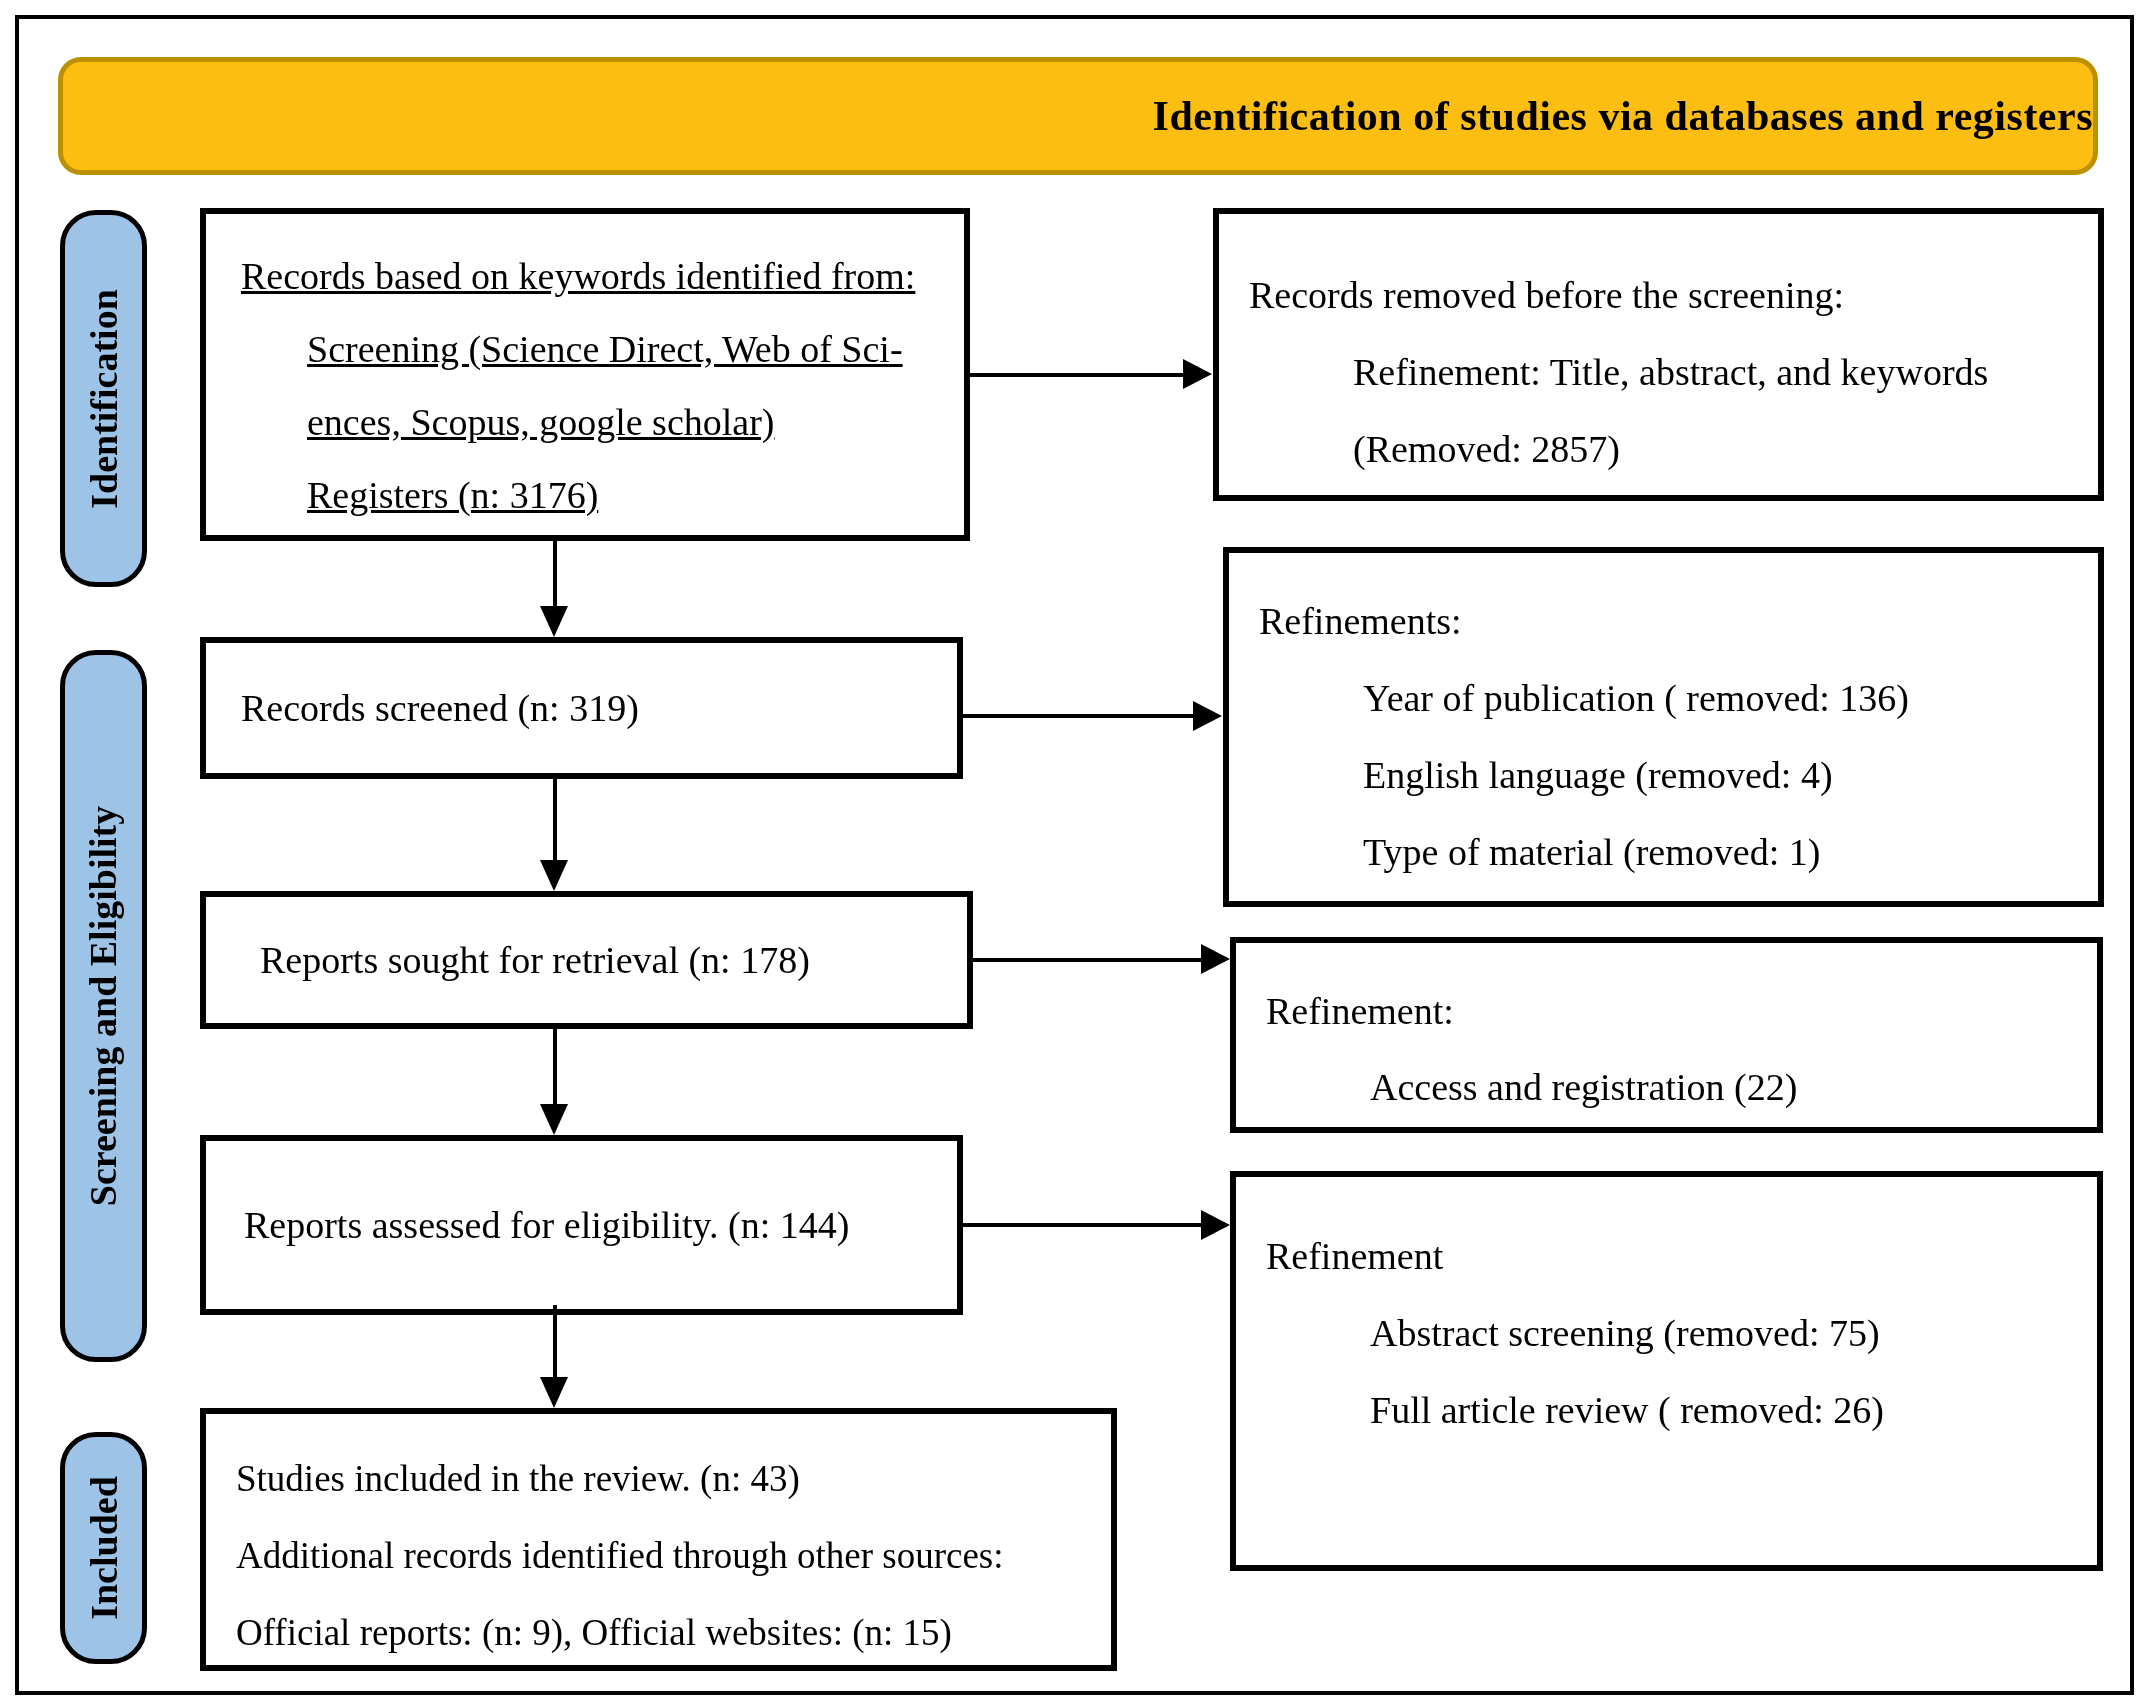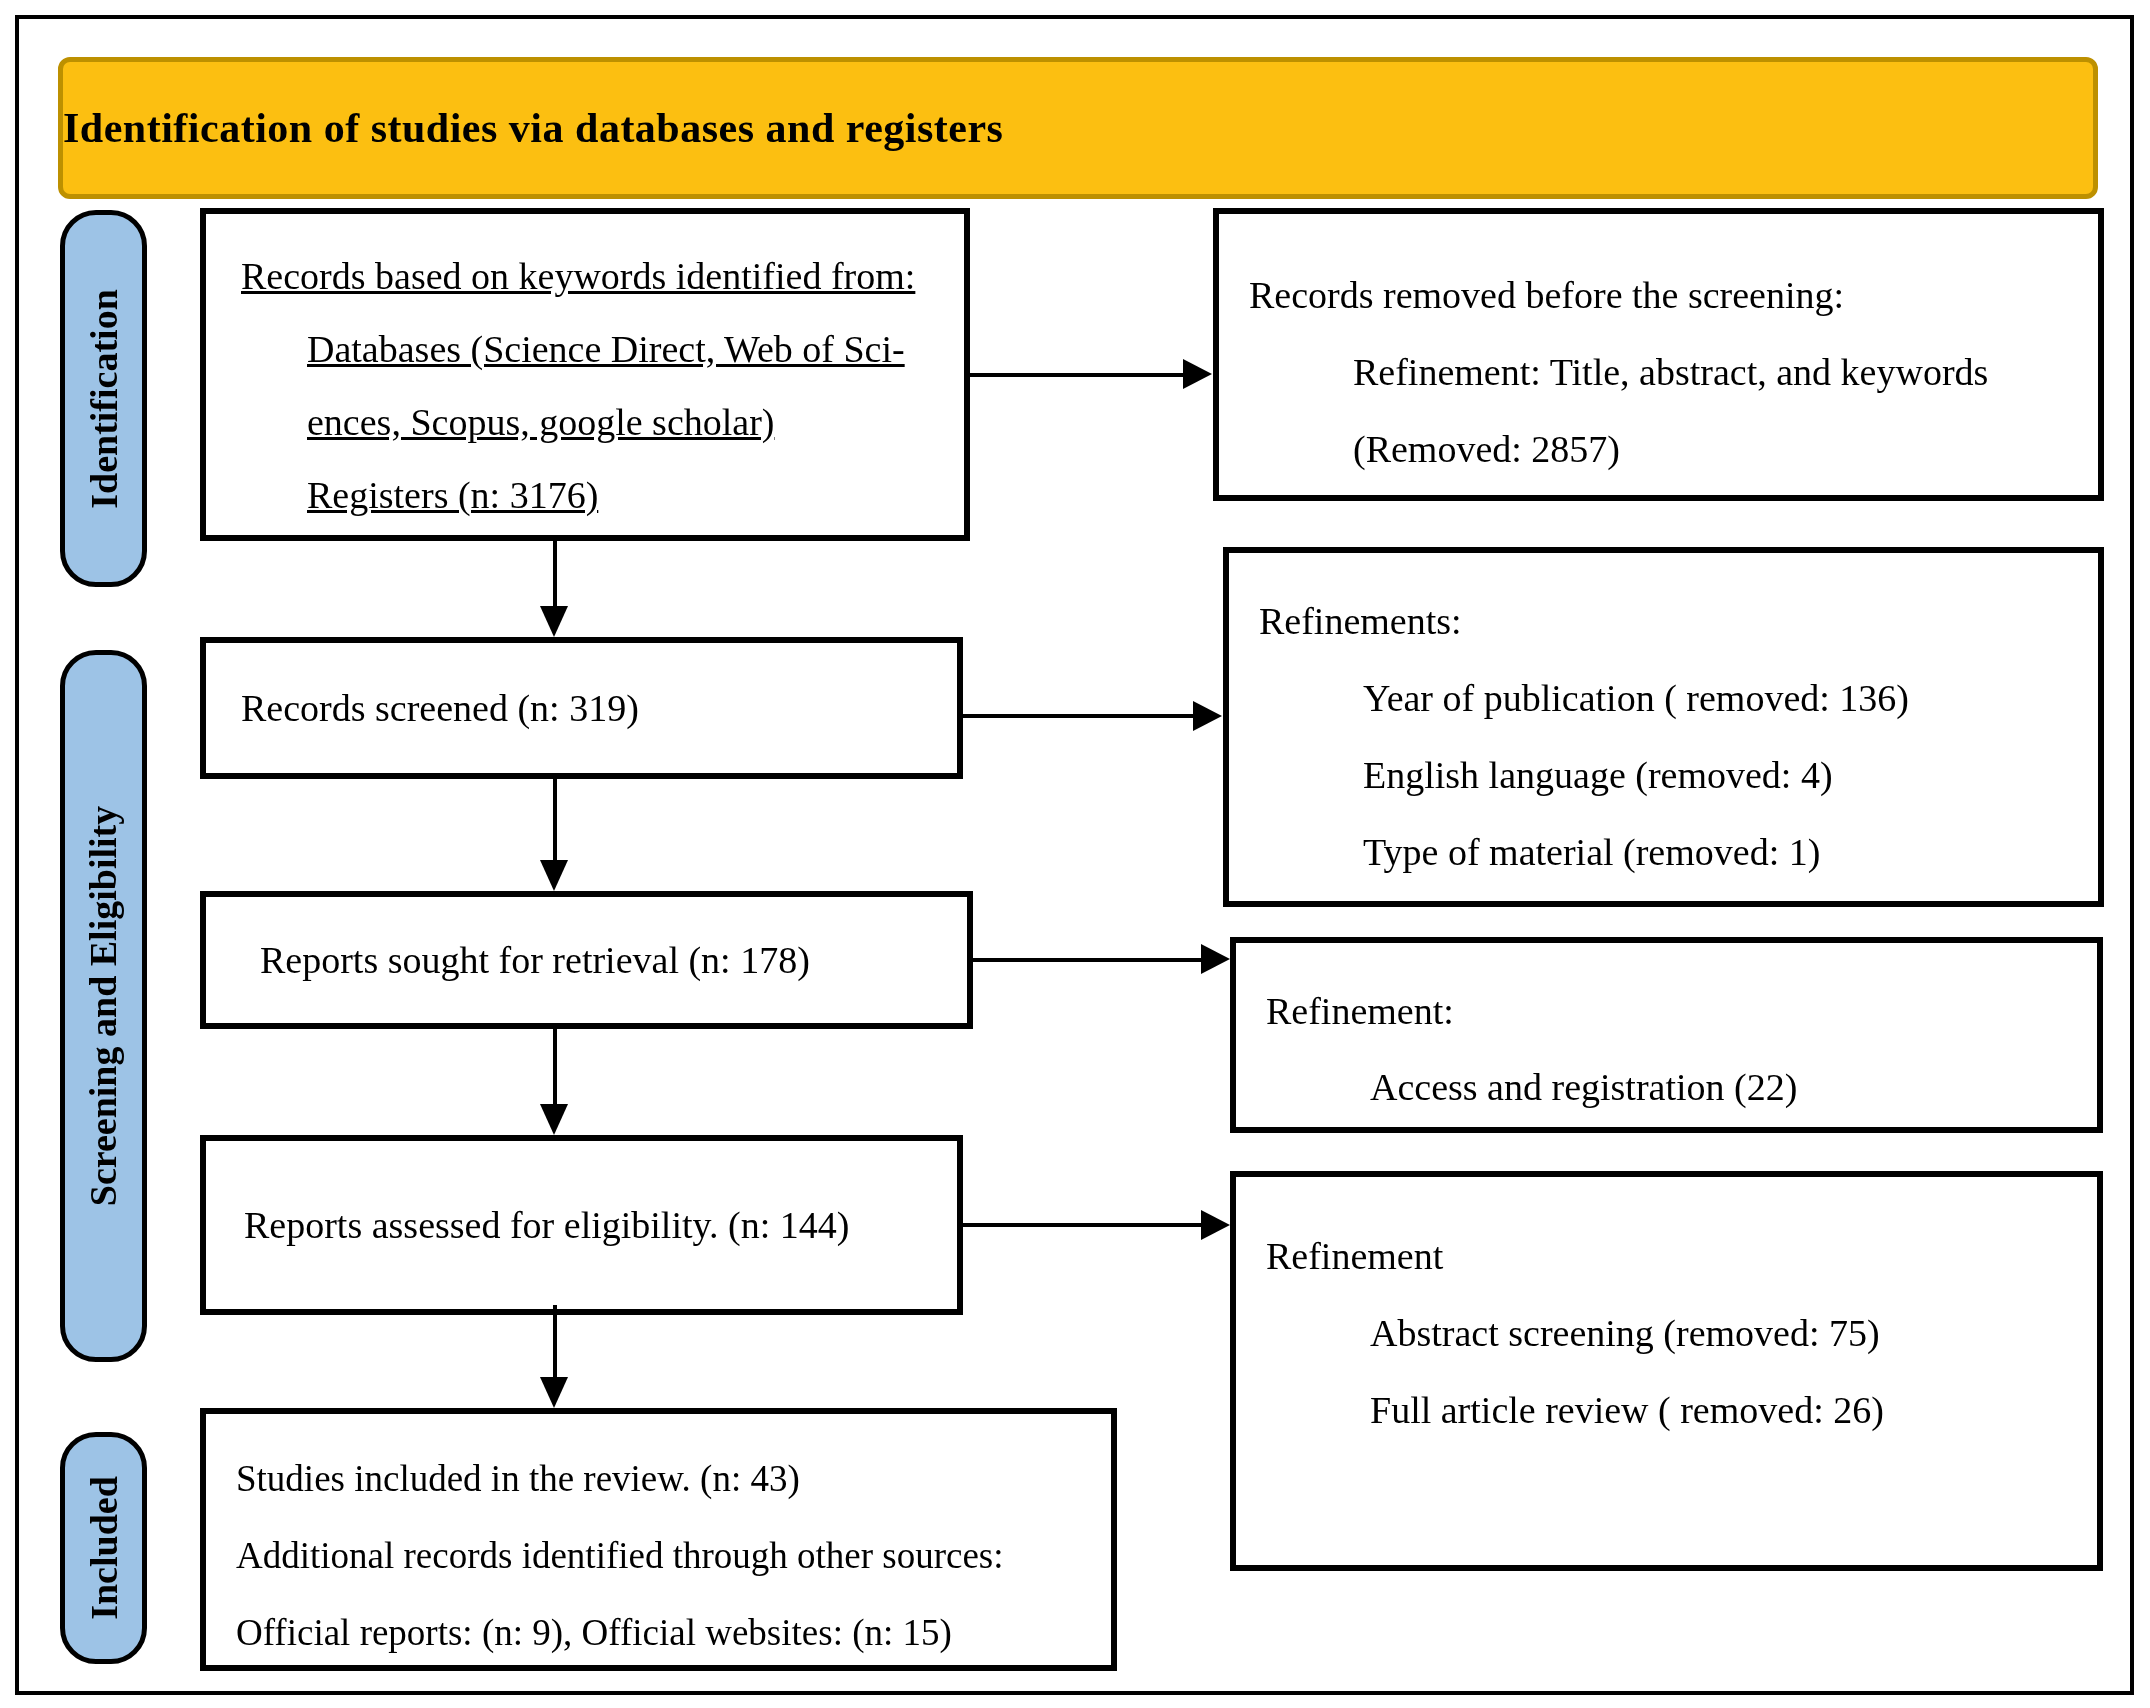--- a/index.html
+++ b/index.html
@@ -5,23 +5,23 @@
   html,body{margin:0;padding:0;background:#ffffff;}
   #stage{
     position:relative;width:2151px;height:1709px;background:#ffffff;
     font-family:"Liberation Serif","DejaVu Serif",serif;color:#000;overflow:hidden;
   }
   .frame{
     position:absolute;left:15px;top:15px;width:2119px;height:1680px;
     border:4px solid #000;box-sizing:border-box;
   }
   .banner{
-    position:absolute;left:58px;top:57px;width:2040px;height:142px;
-    background:#FCBF11;border:5px solid #BD9000;border-radius:12px;
-    box-sizing:border-box;display:flex;align-items:center;justify-content:flex-start;
+    position:absolute;left:58px;top:57px;width:2040px;height:118px;
+    background:#FCBF11;border:5px solid #BD9000;border-radius:23px;
+    box-sizing:border-box;display:flex;align-items:center;justify-content:flex-end;
   }
   .banner .title{font-size:42px;font-weight:bold;letter-spacing:0.5px;}
   .pill{
     position:absolute;left:60px;width:87px;background:#9DC3E6;
     border:5px solid #000;border-radius:36px;box-sizing:border-box;
     display:flex;align-items:center;justify-content:center;
   }
   .pill span{
     transform:rotate(-90deg);white-space:nowrap;font-size:38px;font-weight:bold;
   }
@@ -73,21 +73,21 @@
   </div>
   <div class="pill" id="pill-screening">
     <span>Screening and Eligibility</span>
   </div>
   <div class="pill" id="pill-included">
     <span>Included</span>
   </div>
 
   <div class="box" id="box-a">
     <div class="ln">Records based on keywords identified from:</div>
-    <div class="ln ind-s">Databases (Science Direct, Web of Sci-</div>
+    <div class="ln ind-s">Screening (Science Direct, Web of Sci-</div>
     <div class="ln ind-s">ences, Scopus, google scholar)</div>
     <div class="ln ind-s">Registers (n: 3176)</div>
   </div>
 
   <div class="box" id="box-r1">
     <div class="ln">Records removed before the screening:</div>
     <div class="ln ind-l">Refinement: Title, abstract, and keywords</div>
     <div class="ln ind-l">(Removed: 2857)</div>
   </div>
 

